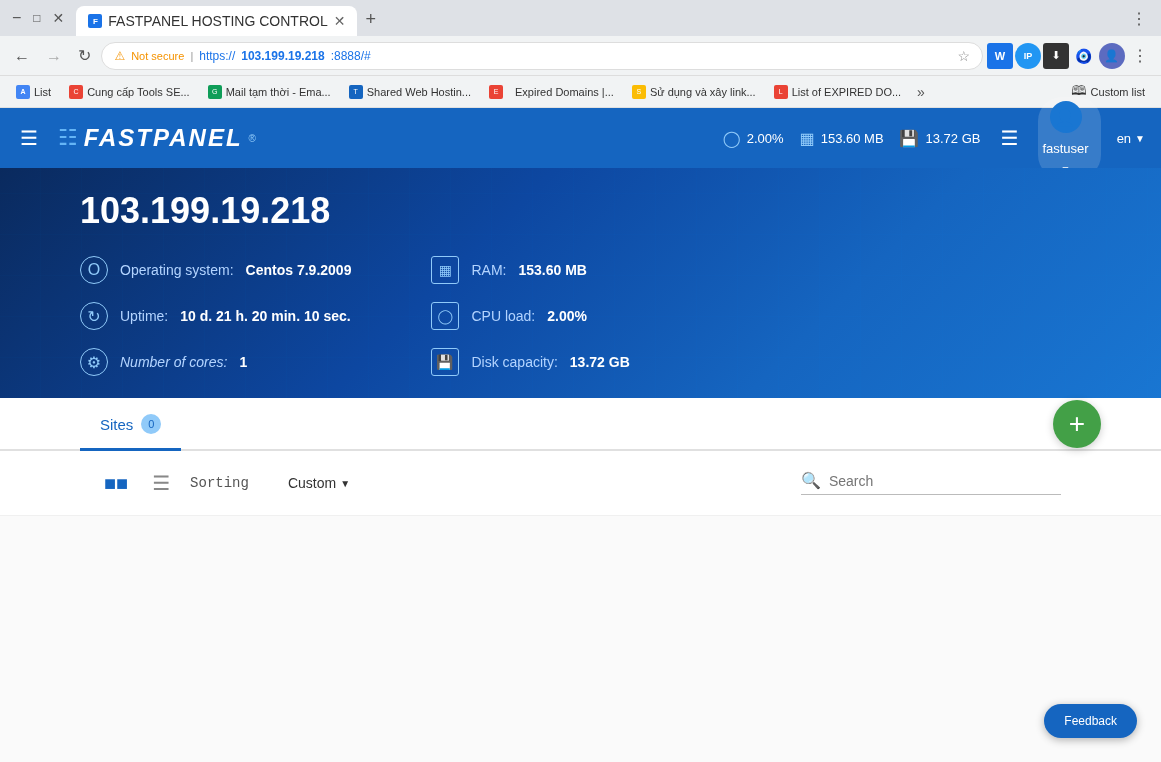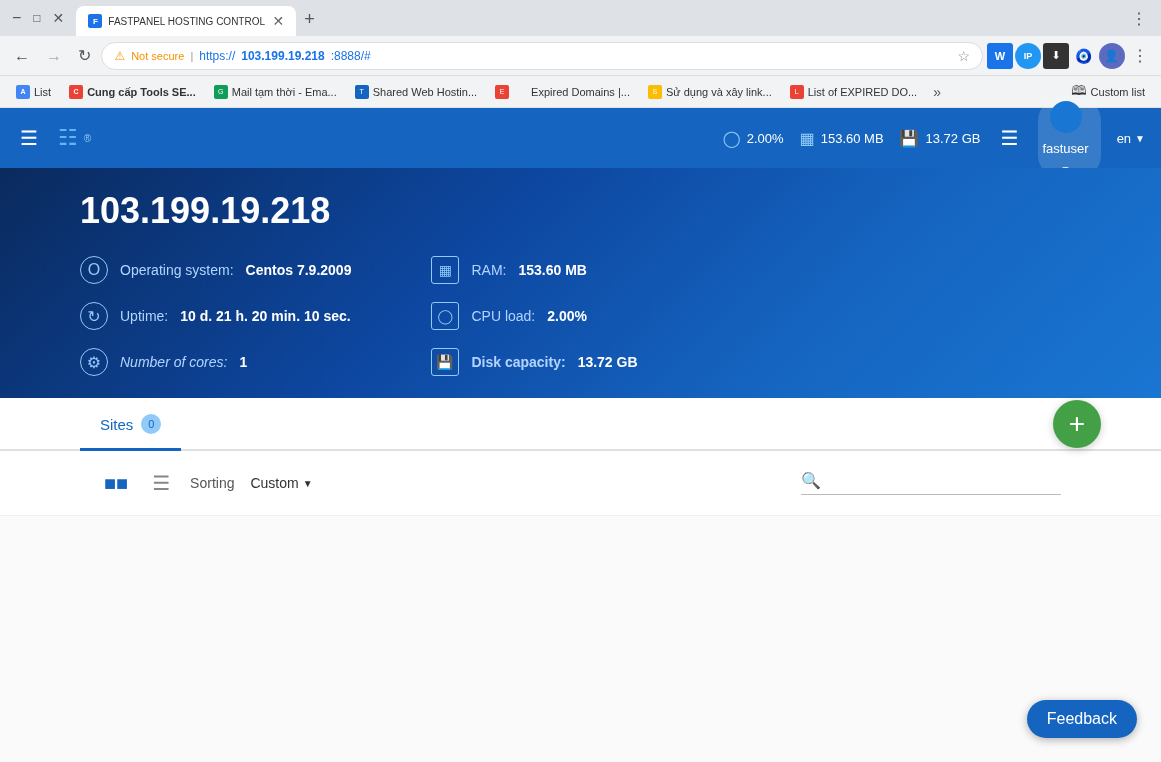--- a/index.html
+++ b/index.html
@@ -11,21 +11,21 @@
 <div style="background:#dee1e6; height:36px; display:flex; align-items:center; padding:0 8px; gap:4px;">
   <div style="display:flex; gap:4px; align-items:center; margin-right:4px;">
     <button style="background:none;border:none;cursor:pointer;color:#555;font-size:16px;padding:2px 4px;">−</button>
     <button style="background:none;border:none;cursor:pointer;color:#555;font-size:12px;padding:2px 4px;">□</button>
     <button style="background:none;border:none;cursor:pointer;color:#555;font-size:14px;padding:2px 4px;">✕</button>
   </div>
 
   <div style="display:flex; align-items:flex-end; flex:1; height:100%;">
     <div style="background:#fff;border-radius:8px 8px 0 0;padding:0 12px;height:30px;display:flex;align-items:center;gap:6px;font-size:12px;color:#333;min-width:220px;margin-top:6px;">
       <div style="width:14px;height:14px;background:#1a73e8;border-radius:2px;font-size:8px;color:white;display:flex;align-items:center;justify-content:center;font-weight:bold;">F</div>
-      <span style="font-size:10px;">FASTPANEL HOSTING CONTROL</span>
+      <span style="font-size:14px;">FASTPANEL HOSTING CONTROL</span>
       <span style="margin-left:auto;cursor:pointer;color:#666;font-size:14px;">✕</span>
     </div>
     <button style="background:none;border:none;cursor:pointer;padding:4px 8px;color:#555;font-size:18px;margin-bottom:2px;">+</button>
   </div>
   <div style="margin-left:auto;display:flex;gap:4px;">
     <button style="background:none;border:none;cursor:pointer;color:#555;font-size:16px;padding:2px 6px;">⋮</button>
   </div>
 </div>
 
 <div style="background:#f1f3f4;height:40px;display:flex;align-items:center;padding:0 8px;gap:4px;border-bottom:1px solid #ddd;">
@@ -52,33 +52,33 @@
     <div style="width:26px;height:26px;background:#5c6bc0;border-radius:50%;display:flex;align-items:center;justify-content:center;cursor:pointer;color:white;font-size:12px;">👤</div>
     <div style="width:26px;height:26px;border-radius:50%;display:flex;align-items:center;justify-content:center;cursor:pointer;color:#555;font-size:16px;">⋮</div>
   </div>
 </div>
 
 <div style="background:#f1f3f4;height:32px;display:flex;align-items:center;padding:0 8px;gap:2px;border-bottom:1px solid #e0e0e0;overflow:hidden;">
   <div style="display:flex;align-items:center;gap:4px;padding:3px 8px;border-radius:4px;font-size:11px;color:#333;cursor:pointer;white-space:nowrap;">
     <div style="width:14px;height:14px;background:#4285f4;border-radius:2px;display:flex;align-items:center;justify-content:center;font-size:7px;color:white;font-weight:bold;">A</div>
     <span>List</span>
   </div>
-  <div style="display:flex;align-items:center;gap:4px;padding:3px 8px;border-radius:4px;font-size:11px;color:#333;cursor:pointer;white-space:nowrap;font-weight:bold;">
+  <div style="display:flex;align-items:center;gap:4px;padding:3px 8px;border-radius:4px;font-size:11px;color:#333;cursor:pointer;white-space:nowrap;">
     <div style="width:14px;height:14px;background:#ea4335;border-radius:2px;display:flex;align-items:center;justify-content:center;font-size:7px;color:white;">C</div>
     <span>Cung cấp Tools SE...</span>
   </div>
   <div style="display:flex;align-items:center;gap:4px;padding:3px 8px;border-radius:4px;font-size:11px;color:#333;cursor:pointer;white-space:nowrap;">
     <div style="width:14px;height:14px;background:#0f9d58;border-radius:2px;display:flex;align-items:center;justify-content:center;font-size:7px;color:white;">G</div>
     <span>Mail tạm thời - Ema...</span>
   </div>
   <div style="display:flex;align-items:center;gap:4px;padding:3px 8px;border-radius:4px;font-size:11px;color:#333;cursor:pointer;white-space:nowrap;">
     <div style="width:14px;height:14px;background:#1565c0;border-radius:2px;display:flex;align-items:center;justify-content:center;font-size:7px;color:white;">T</div>
     <span>Shared Web Hostin...</span>
   </div>
-  <div style="display:flex;align-items:center;gap:22px;padding:3px 8px;border-radius:4px;font-size:11px;color:#333;cursor:pointer;white-space:nowrap;justify-content:space-between;">
+  <div style="display:flex;align-items:center;gap:12px;padding:3px 8px;border-radius:4px;font-size:11px;color:#333;cursor:pointer;white-space:nowrap;justify-content:space-between;">
     <div style="width:14px;height:14px;background:#ea4335;border-radius:2px;display:flex;align-items:center;justify-content:center;font-size:7px;color:white;">E</div>
     <span>Expired Domains |...</span>
   </div>
   <div style="display:flex;align-items:center;gap:4px;padding:3px 8px;border-radius:4px;font-size:11px;color:#333;cursor:pointer;white-space:nowrap;">
     <div style="width:14px;height:14px;background:#fbbc04;border-radius:2px;display:flex;align-items:center;justify-content:center;font-size:7px;color:white;">S</div>
     <span>Sử dụng và xây link...</span>
   </div>
   <div style="display:flex;align-items:center;gap:4px;padding:3px 8px;border-radius:4px;font-size:11px;color:#333;cursor:pointer;white-space:nowrap;">
     <div style="width:14px;height:14px;background:#ea4335;border-radius:2px;display:flex;align-items:center;justify-content:center;font-size:7px;color:white;">L</div>
     <span>List of EXPIRED DO...</span>
@@ -91,20 +91,21 @@
   </div>
 </div>
 
 <div style="display:flex;flex-direction:column;height:calc(762px - 36px - 40px - 32px);">
 
   <div style="background:#1565c0;height:60px;display:flex;align-items:center;padding:0 16px;gap:16px;flex-shrink:0;">
     <button style="background:none;border:none;cursor:pointer;color:white;font-size:20px;padding:4px;">☰</button>
 
     <div style="display:flex;align-items:center;gap:6px;">
       <span style="color:#64b5f6;font-size:22px;">☷</span>
+      <span style="font-size:24px;font-weight:900;color:white;letter-spacing:2px;font-style:italic;">FAST<span style="color:#fff;">PANEL</span></span>
       <span style="color:#90caf9;font-size:10px;vertical-align:super;">®</span>
     </div>
 
     <div style="flex:1;"></div>
 
     <div style="display:flex;align-items:center;gap:6px;color:white;font-size:13px;">
       <span style="color:#90caf9;font-size:16px;">◯</span>
       <span>2.00%</span>
     </div>
 
@@ -165,21 +166,21 @@
             <span style="color:#b3d4ff;">RAM:</span>
             <span style="font-weight:bold;">153.60 MB</span>
           </div>
           <div style="display:flex;align-items:center;gap:12px;color:white;font-size:14px;">
             <span style="width:28px;height:28px;display:flex;align-items:center;justify-content:center;color:#90caf9;font-size:14px;border:1.5px solid #90caf9;border-radius:3px;">◯</span>
             <span style="color:#b3d4ff;">CPU load:</span>
             <span style="font-weight:bold;">2.00%</span>
           </div>
           <div style="display:flex;align-items:center;gap:12px;color:white;font-size:14px;">
             <span style="width:28px;height:28px;display:flex;align-items:center;justify-content:center;color:#90caf9;font-size:14px;border:1.5px solid #90caf9;border-radius:3px;">💾</span>
-            <span style="color:#b3d4ff;font-weight:bold;">Disk capacity:</span>
+            <span style="color:#b3d4ff;">Disk capacity:</span>
             <span style="font-weight:bold;">13.72 GB</span>
           </div>
         </div>
       </div>
     </div>
   </div>
 
   <div style="flex:1;background:#fafafa;display:flex;flex-direction:column;position:relative;">
 
     <div style="background:white;border-bottom:2px solid #e0e0e0;display:flex;padding:0 80px;position:relative;align-items:flex-end;">
@@ -188,30 +189,31 @@
         <span style="background:#90caf9;color:#1565c0;border-radius:50%;width:20px;height:20px;display:flex;align-items:center;justify-content:center;font-size:11px;">0</span>
       </div>
 
       <button style="position:absolute;right:60px;top:50%;transform:translateY(-50%);width:48px;height:48px;background:#43a047;border:none;border-radius:50%;color:white;font-size:28px;cursor:pointer;display:flex;align-items:center;justify-content:center;box-shadow:0 2px 8px rgba(0,0,0,0.2);">+</button>
     </div>
 
     <div style="background:white;padding:16px 100px;display:flex;align-items:center;gap:16px;border-bottom:1px solid #f0f0f0;">
       <button style="background:none;border:none;cursor:pointer;color:#1565c0;font-size:20px;padding:4px;border-radius:4px;">■■</button>
       <button style="background:none;border:none;cursor:pointer;color:#888;font-size:20px;padding:4px;border-radius:4px;">☰</button>
 
-      <span style="color:#555;font-size:14px;">Sorting</span>
-      <button style="background:none;border:none;font-size:14px;color:#333;cursor:pointer;display:flex;align-items:center;gap:4px;">
+      <span style="color:#555;font-size:14px;font-family:Liberation Mono, monospace;">Sorting</span>
+      <button style="background:none;border:none;font-size:14px;color:#333;cursor:pointer;display:flex;align-items:center;gap:4px;margin-left:23px;">
         <span>Custom</span>
         <span style="font-size:10px;">▼</span>
       </button>
 
       <div style="flex:1;"></div>
 
       <div style="display:flex;align-items:center;gap:8px;border-bottom:1px solid #bbb;padding-bottom:4px;width:260px;">
         <span style="color:#888;font-size:16px;">🔍</span>
+        <input type="text" style="border: none; outline: none; font-size: 14px; color: rgb(51, 51, 51); background: none; flex: 1 1 0%; width: 100%;" placeholder="Search">
       </div>
     </div>
 
     <div style="flex:1;background:#fafafa;"></div>
   </div>
 </div>
 
-<button style="position:fixed;bottom:24px;right:24px;background:#1565c0;color:white;border:none;border-radius:20px;padding:10px 20px;font-size:16px;cursor:pointer;font-weight:500;box-shadow:0 2px 8px rgba(0,0,0,0.3);">Feedback</button>
+<button style="position:fixed;bottom:24px;right:24px;background:#1565c0;color:white;border:none;border-radius:20px;padding:10px 20px;font-size:12px;cursor:pointer;font-weight:500;box-shadow:0 2px 8px rgba(0,0,0,0.3);">Feedback</button>
 
 </body></html>

